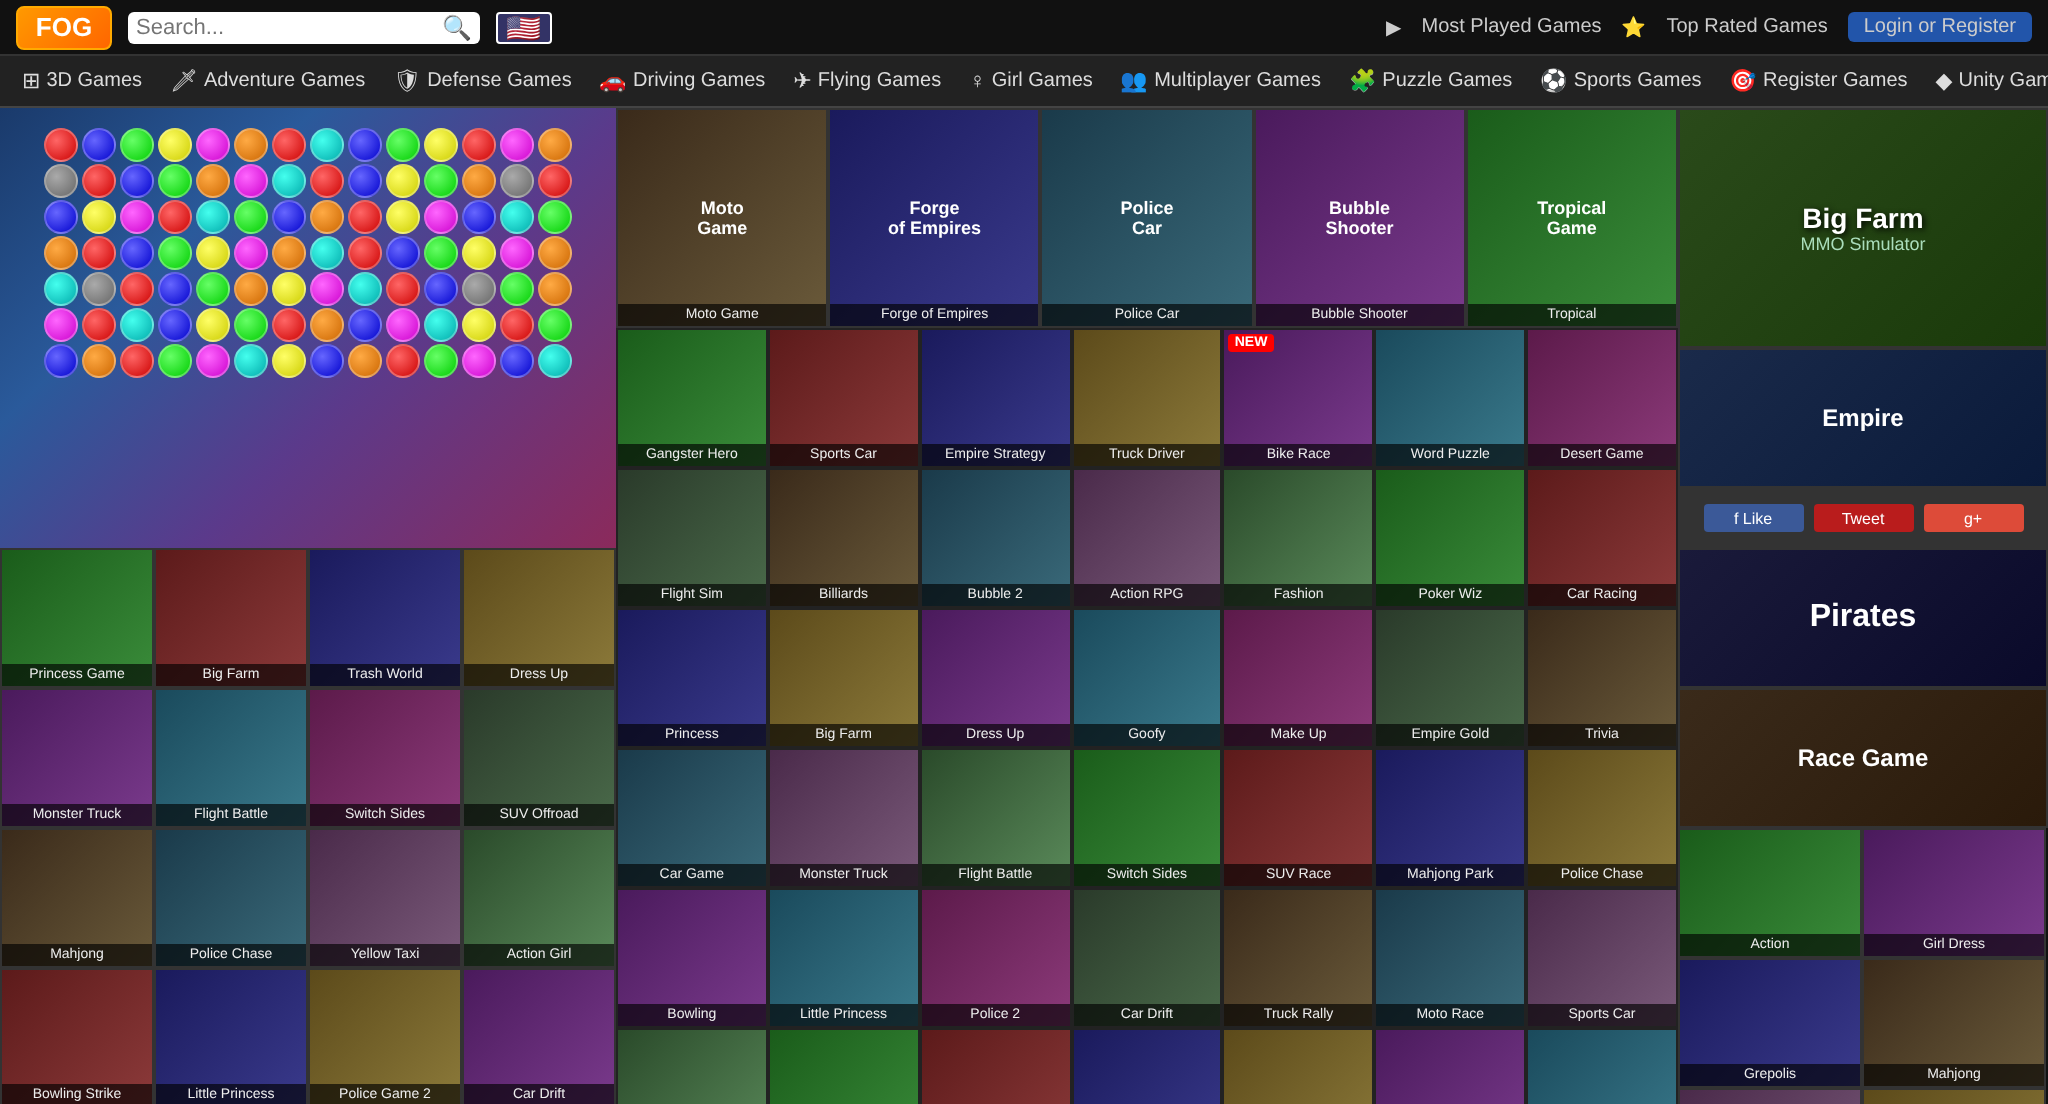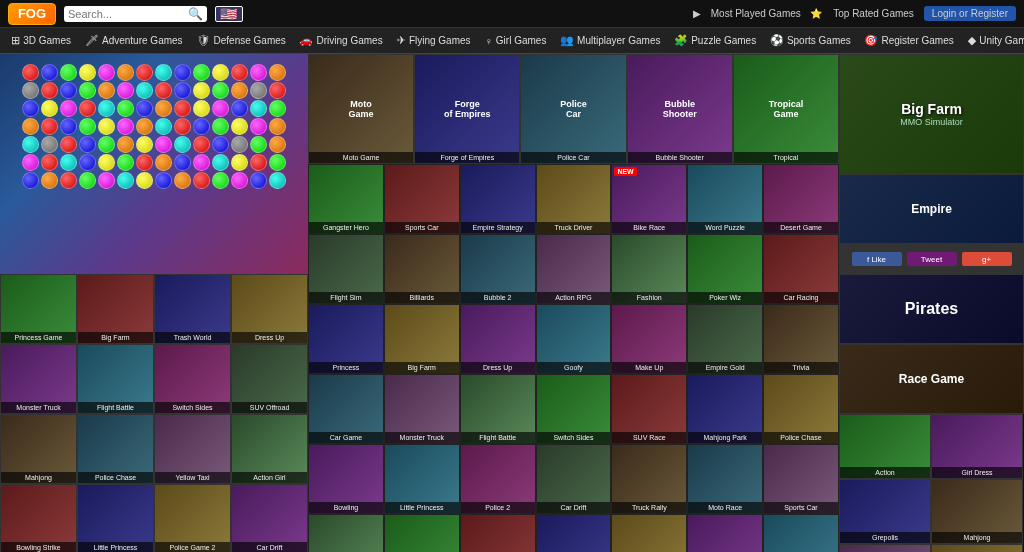--- a/index.html
+++ b/index.html
@@ -36,20 +36,21 @@
       flex-shrink: 0;
       border: 1px solid #fa0;
     }
     #search-bar {
       display: flex;
       align-items: center;
       background: #fff;
       border-radius: 3px;
       padding: 1px 4px;
       margin-right: 8px;
+      gap: 33px;
     }
     #search-bar input {
       border: none;
       outline: none;
       font-size: 11px;
       width: 120px;
       color: #333;
     }
     #search-bar span { color: #666; font-size: 12px; }
     #flag {
@@ -723,21 +724,21 @@
         <div style="font-size:9px;color:#adb;">MMO Simulator</div>
       </div>
     </div>
     <div class="sidebar-ad" style="background: linear-gradient(135deg, #1a2a4a, #0a1a3a); height:70px;">
       <div class="sidebar-ad-content">
         <div style="font-size:12px;font-weight:bold;color:#fff;">Empire</div>
       </div>
     </div>
     <div style="background:#333; height:30px; display:flex; align-items:center; justify-content:center; gap:5px;">
       <div style="background:#3b5998;width:50px;height:14px;border-radius:2px;font-size:8px;display:flex;align-items:center;justify-content:center;">f Like</div>
-      <div style="background:#701a75;width:50px;height:14px;border-radius:2px;font-size:8px;display:flex;align-items:center;justify-content:center;">Tweet</div>
+      <div style="background:#b91c1c;width:50px;height:14px;border-radius:2px;font-size:8px;display:flex;align-items:center;justify-content:center;">Tweet</div>
       <div style="background:#dd4b39;width:50px;height:14px;border-radius:2px;font-size:8px;display:flex;align-items:center;justify-content:center;">g+</div>
     </div>
     <div class="sidebar-ad" style="background: linear-gradient(135deg, #1a1a3a, #0a0a2a); height:70px;">
       <div class="sidebar-ad-content">
         <div style="font-size:16px;font-weight:bold;color:#fff;">Pirates</div>
       </div>
     </div>
     <div class="sidebar-ad" style="background: linear-gradient(135deg, #3a2a1a, #2a1a0a); height:70px;">
       <div class="sidebar-ad-content">
         <div style="font-size:12px;font-weight:bold;color:#fff;">Race Game</div>

